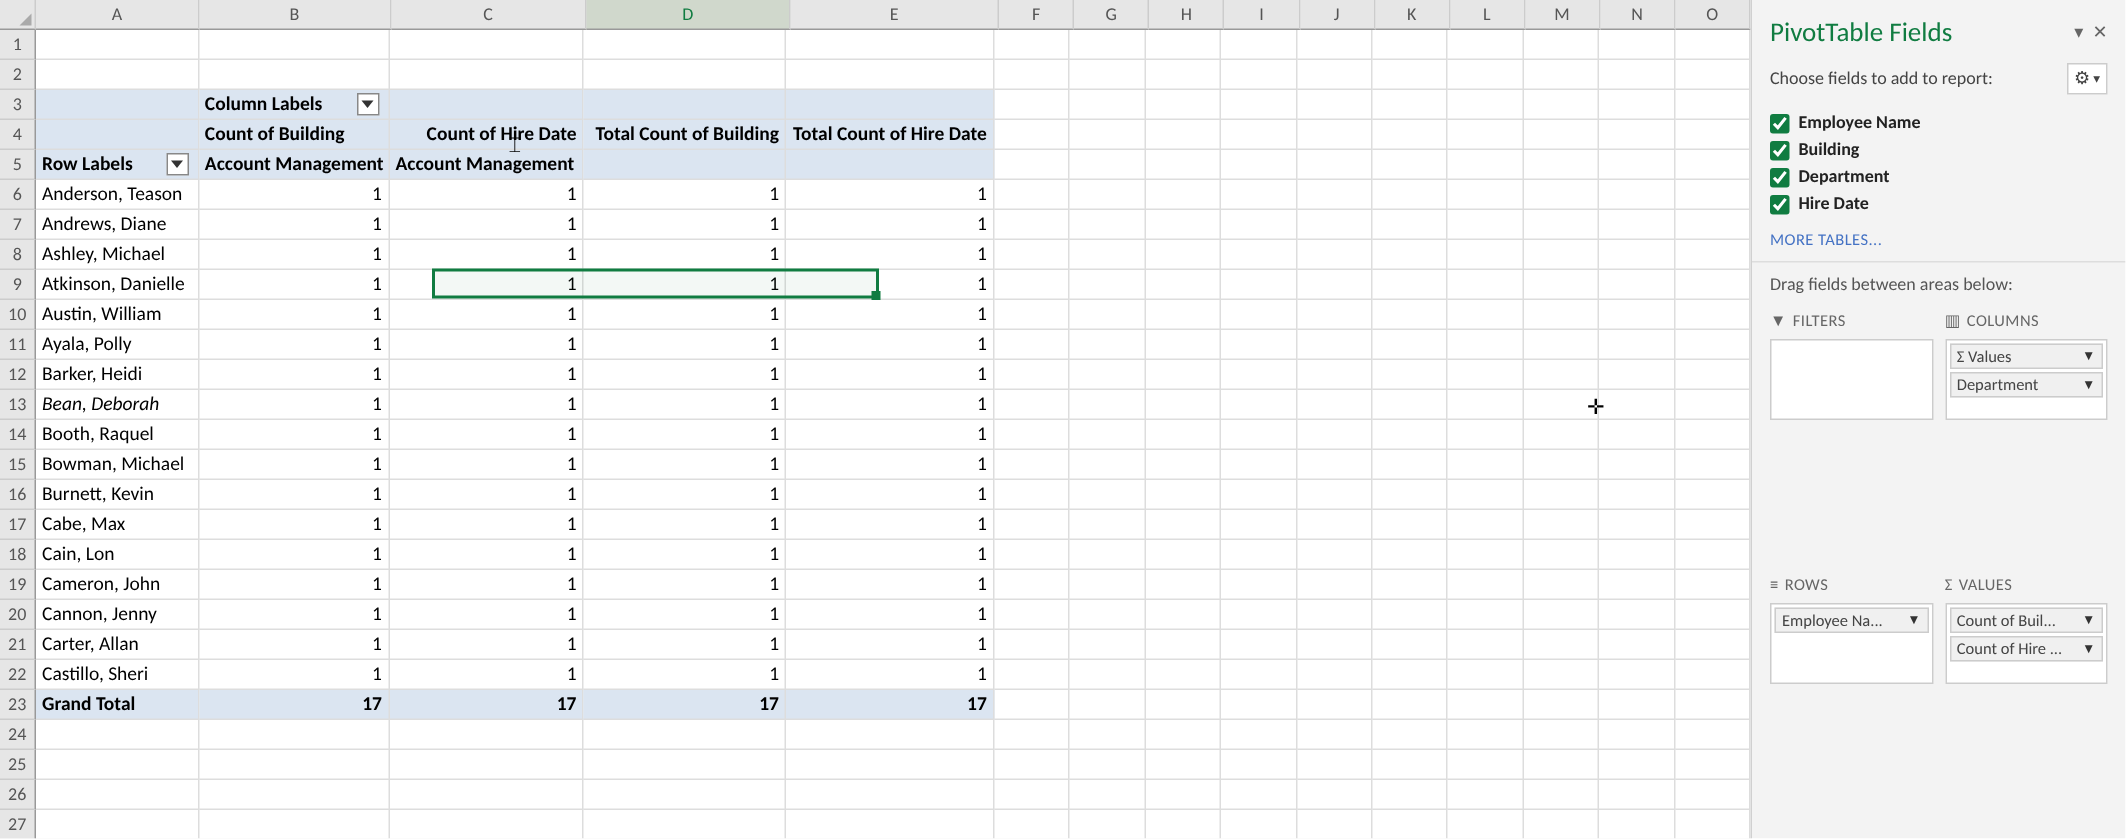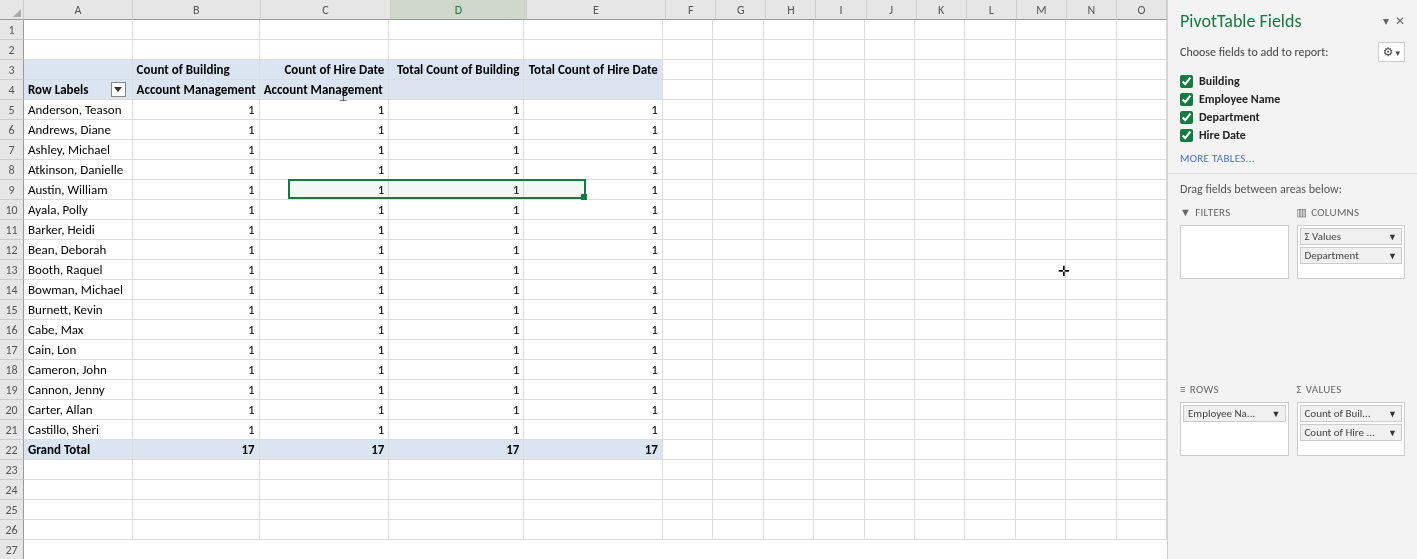--- a/index.html
+++ b/index.html
@@ -145,20 +145,40 @@
         <div class="cell" style="width: 56px;"></div>
         <div class="cell" style="width: 56px;"></div>
         <div class="cell" style="width: 56px;"></div>
         <div class="cell" style="width: 56px;"></div>
         <div class="cell" style="width: 56px;"></div>
         <div class="cell" style="width: 56px;"></div>
         <div class="cell" style="width: 56px;"></div>
       </div>
       <div class="cell-row">
         <div class="cell bg-head" style="width: 122px;"></div>
+        <div class="cell bg-head bold" style="width: 143px; justify-content: space-between;">
+          <span>Column Labels</span>
+          <span class="dd-btn"></span>
+        </div>
+        <div class="cell bg-head" style="width: 146px;"></div>
+        <div class="cell bg-head" style="width: 152px;"></div>
+        <div class="cell bg-head" style="width: 156px;"></div>
+        <div class="cell" style="width: 56px;"></div>
+        <div class="cell" style="width: 56px;"></div>
+        <div class="cell" style="width: 56px;"></div>
+        <div class="cell" style="width: 56px;"></div>
+        <div class="cell" style="width: 56px;"></div>
+        <div class="cell" style="width: 56px;"></div>
+        <div class="cell" style="width: 56px;"></div>
+        <div class="cell" style="width: 56px;"></div>
+        <div class="cell" style="width: 56px;"></div>
+        <div class="cell" style="width: 56px;"></div>
+      </div>
+      <div class="cell-row">
+        <div class="cell bg-head" style="width: 122px;"></div>
         <div class="cell bg-head bold" style="width: 143px;">Count of Building</div>
         <div class="cell bg-head bold right" style="width: 146px;">Count of Hire Date</div>
         <div class="cell bg-head bold right" style="width: 152px;">Total Count of Building</div>
         <div class="cell bg-head bold right" style="width: 156px;">Total Count of Hire Date</div>
         <div class="cell" style="width: 56px;"></div>
         <div class="cell" style="width: 56px;"></div>
         <div class="cell" style="width: 56px;"></div>
         <div class="cell" style="width: 56px;"></div>
         <div class="cell" style="width: 56px;"></div>
         <div class="cell" style="width: 56px;"></div>
@@ -300,21 +320,21 @@
         <div class="cell" style="width: 56px;"></div>
         <div class="cell" style="width: 56px;"></div>
         <div class="cell" style="width: 56px;"></div>
         <div class="cell" style="width: 56px;"></div>
         <div class="cell" style="width: 56px;"></div>
         <div class="cell" style="width: 56px;"></div>
         <div class="cell" style="width: 56px;"></div>
         <div class="cell" style="width: 56px;"></div>
       </div>
       <div class="cell-row">
-        <div class="cell" style="width: 122px;">Bean, Deborah</div>
+        <div class="cell" style="width: 122px; font-style: italic;">Bean, Deborah</div>
         <div class="cell right" style="width: 143px;">1</div>
         <div class="cell right" style="width: 146px;">1</div>
         <div class="cell right" style="width: 152px;">1</div>
         <div class="cell right" style="width: 156px;">1</div>
         <div class="cell" style="width: 56px;"></div>
         <div class="cell" style="width: 56px;"></div>
         <div class="cell" style="width: 56px;"></div>
         <div class="cell" style="width: 56px;"></div>
         <div class="cell" style="width: 56px;"></div>
         <div class="cell" style="width: 56px;"></div>
@@ -582,25 +602,25 @@
   <div class="pane-section" style="display:flex;align-items:center;gap:6px;">
     <span>Choose fields to add to report:</span>
     <span class="gear-btn" style="margin-left:auto">
       <span>⚙</span>
       <span style="font-size:9px">▾</span>
     </span>
   </div>
   <div class="field-list" id="field-list">
       <div class="field-item">
         <input type="checkbox" checked="" style="">
-        <label>Building</label>
+        <label>Employee Name</label>
       </div>
       <div class="field-item">
         <input type="checkbox" checked="" style="">
-        <label>Employee Name</label>
+        <label>Building</label>
       </div>
       <div class="field-item">
         <input type="checkbox" checked="" style="">
         <label>Department</label>
       </div>
       <div class="field-item">
         <input type="checkbox" checked="" style="">
         <label>Hire Date</label>
       </div>
     </div>

